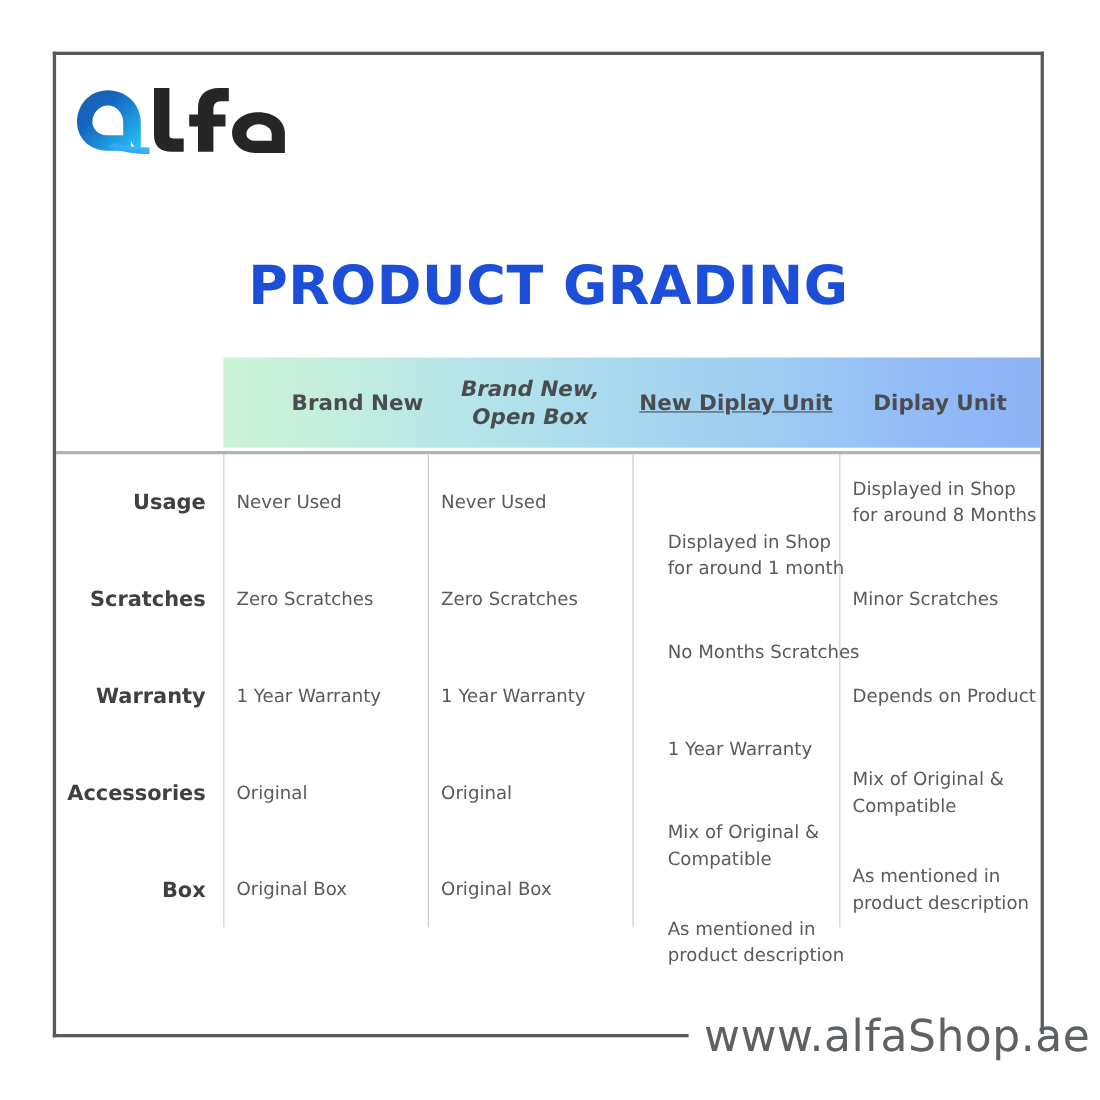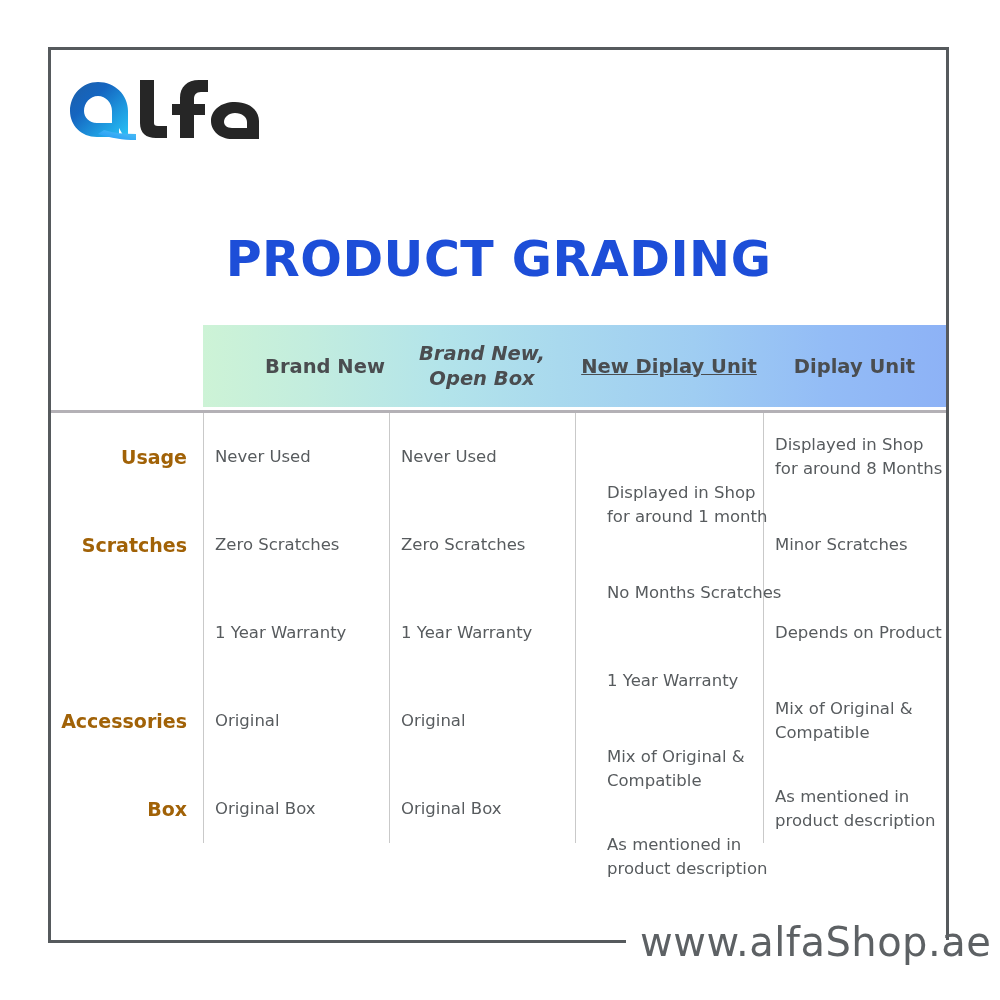--- a/index.html
+++ b/index.html
@@ -147,21 +147,21 @@
     top: 0;
     width: 136px;
     height: 87px;
     display: flex;
     align-items: center;
     justify-content: flex-end;
     text-align: right;
     font-family: "DejaVu Sans", sans-serif;
     font-size: 19px;
     font-weight: 700;
-    color: #a16207;
+    color: #404040;
     white-space: nowrap;
   }
 
   .cell {
     position: absolute;
     top: 0;
     height: 87px;
     display: flex;
     align-items: center;
     font-family: "DejaVu Sans", sans-serif;
@@ -258,20 +258,21 @@
 
     <div class="row" id="row-1">
       <div class="row-label">Scratches</div>
       <div class="cell cell-0">Zero Scratches</div>
       <div class="cell cell-1">Zero Scratches</div>
       <div class="cell cell-2">No Months Scratches</div>
       <div class="cell cell-3">Minor Scratches</div>
     </div>
 
     <div class="row" id="row-2">
+      <div class="row-label">Warranty</div>
       <div class="cell cell-0">1 Year Warranty</div>
       <div class="cell cell-1">1 Year Warranty</div>
       <div class="cell cell-2">1 Year Warranty</div>
       <div class="cell cell-3">Depends on Product</div>
     </div>
 
     <div class="row" id="row-3">
       <div class="row-label">Accessories</div>
       <div class="cell cell-0">Original</div>
       <div class="cell cell-1">Original</div>

